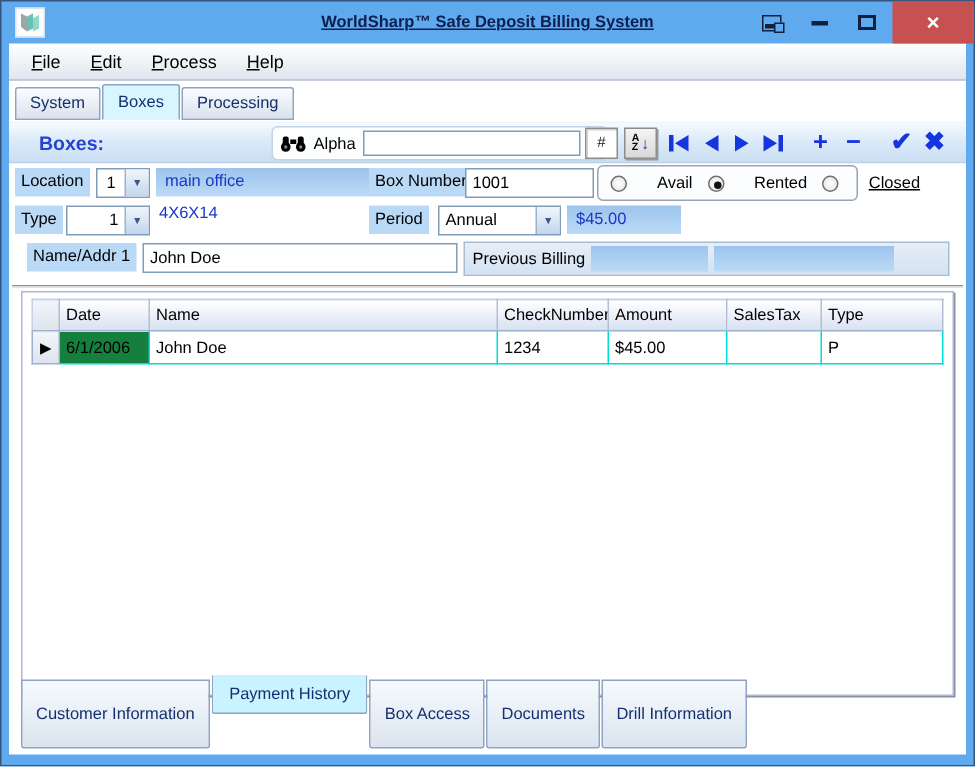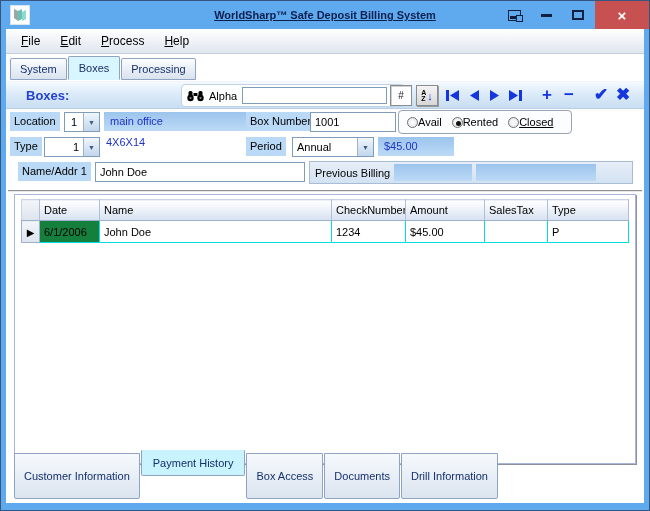--- a/index.html
+++ b/index.html
@@ -98,21 +98,21 @@
   .dd-btn{
     width:16px; height:100%; background:linear-gradient(#f0f6fc,#c2d6ec);
     border-left:1px solid #9ab4d0; display:flex; align-items:center; justify-content:center;
     font-size:7px; color:#3a5a80;
   }
   .radio-group{
     position:absolute; left:392px; top:1px; width:174px; height:24px;
     border:1px solid #98a4b4; border-radius:4px; background:#fbfdfe;
     display:flex; align-items:center; padding:0 8px; gap:4px;
   }
-  .radio-opt{ display:flex; align-items:center; gap:0; cursor:pointer; margin-right:6px; }
+  .radio-opt{ display:flex; align-items:center; gap:20px; cursor:pointer; margin-right:6px; }
   .radio-opt:last-child{ margin-right:0;text-decoration:underline; }
   .radio{ width:11px; height:11px; border-radius:50%; border:1px solid #707070; background:radial-gradient(#fff,#e2e2e2); position:relative; flex:0 0 auto; }
   .radio.checked::after{ content:""; position:absolute; left:3px; top:3px; width:5px; height:5px; border-radius:50%; background:#111; }
   .prev-panel{
     position:absolute; left:303px; top:52px; width:324px; height:23px;
     background:linear-gradient(#e6eef8,#d3e2f2); border:1px solid #a8bcd4;
     display:flex; align-items:center; padding:0 2px 0 5px; gap:4px;
   }
   .prev-label{ color:#000; white-space:nowrap; }
   .prev-box{ background:linear-gradient(#9cc4ec,#bcdaf6); height:17px; }

